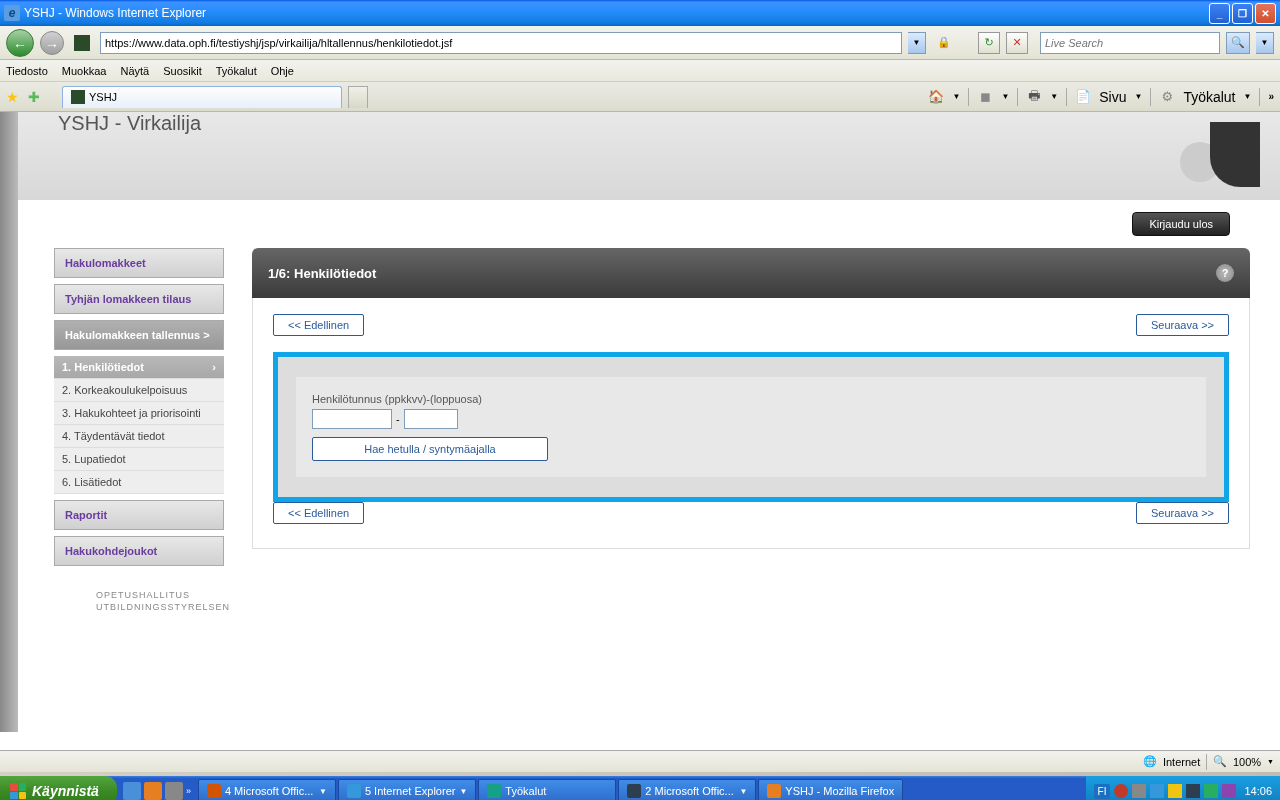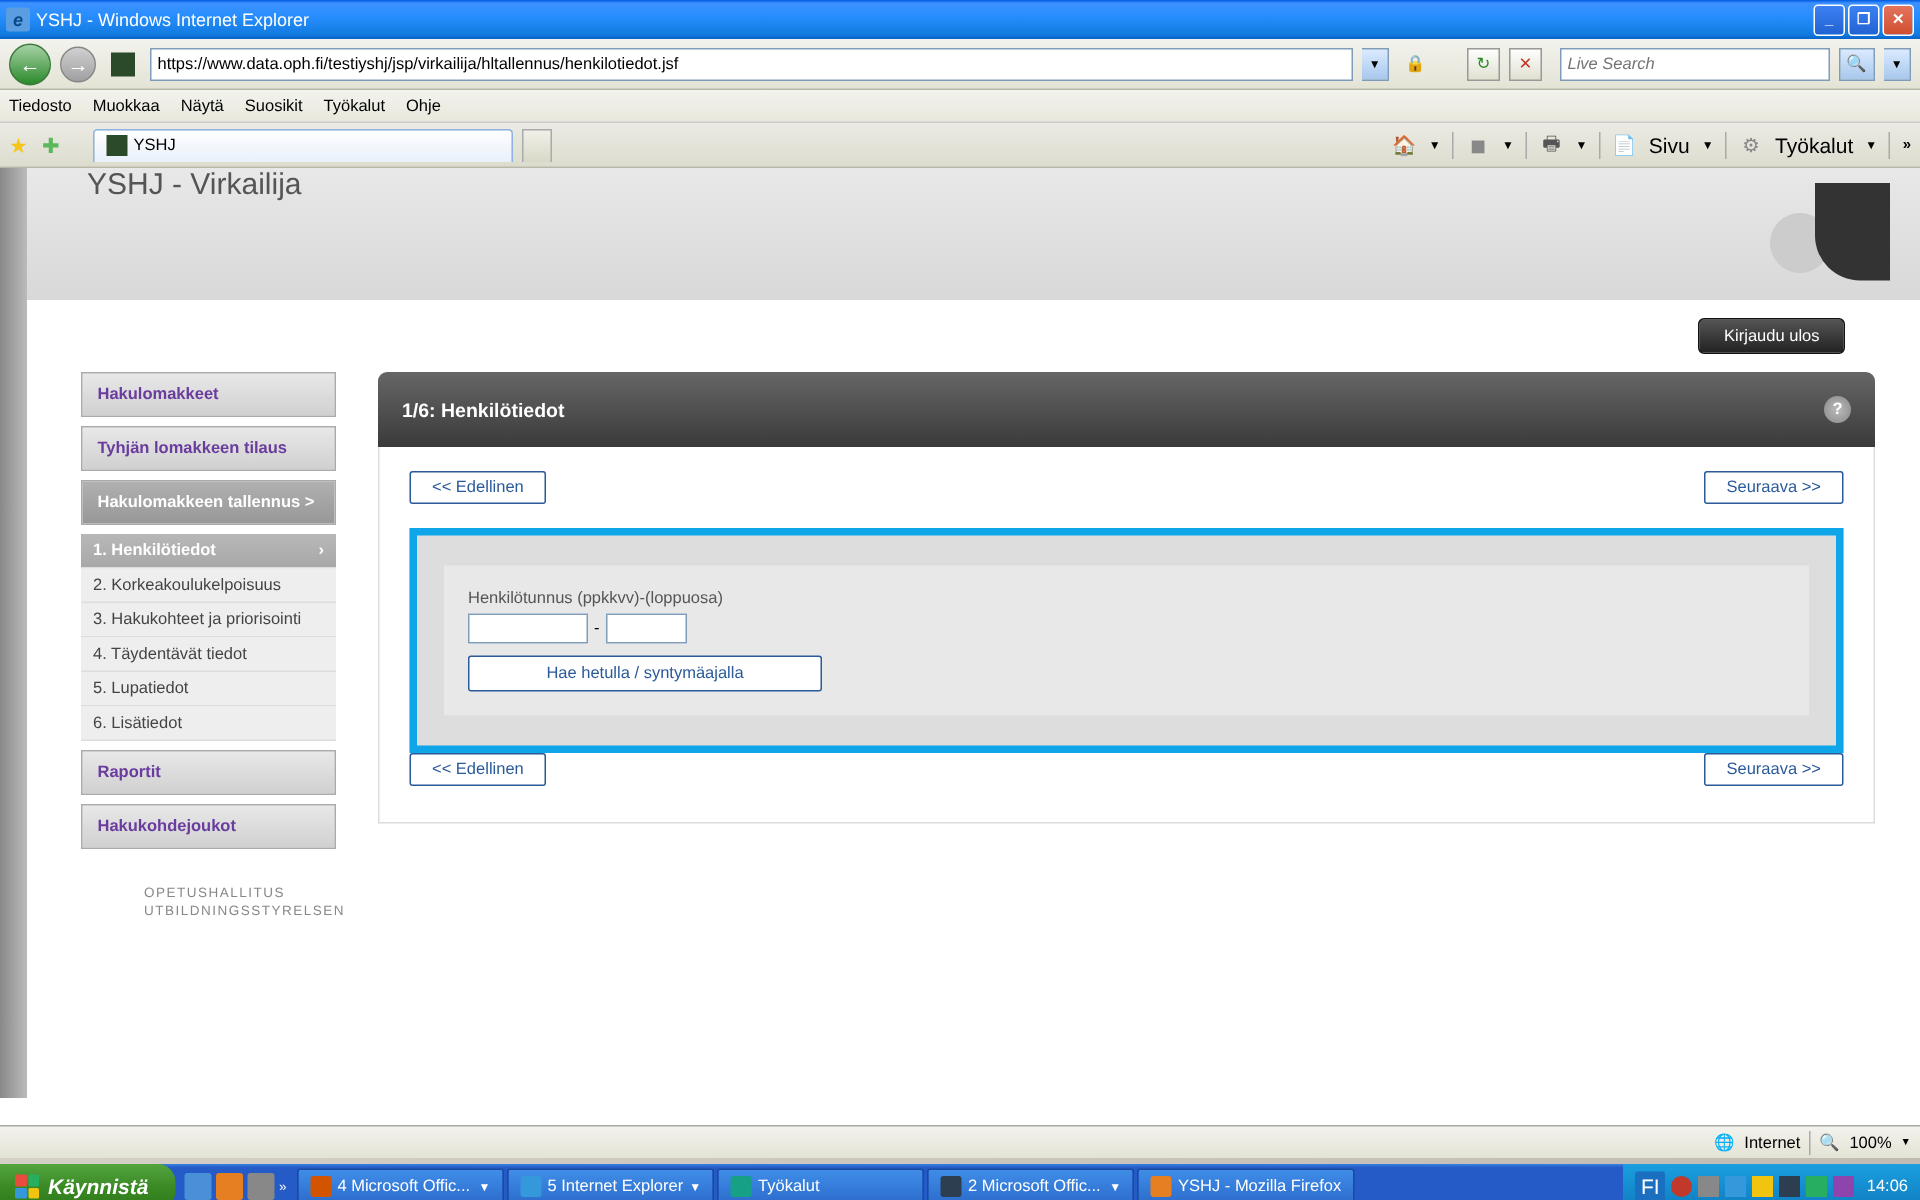--- a/index.html
+++ b/index.html
@@ -102,21 +102,21 @@
 .start-btn { height: 30px; background: linear-gradient(to bottom, #53a53e, #3b8a26 50%, #2c7a17); padding: 0 18px 0 10px; display: flex; align-items: center; gap: 6px; font-weight: bold; font-style: italic; font-size: 14px; border-radius: 0 12px 12px 0; cursor: pointer; }
 .start-logo { width: 16px; height: 16px; display: grid; grid-template-columns: 1fr 1fr; gap: 1px; }
 .start-logo div { border-radius: 1px; }
 .sl-r { background: #e74c3c; } .sl-g { background: #27ae60; } .sl-b { background: #3498db; } .sl-y { background: #f1c40f; }
 .ql-icons { display: flex; gap: 3px; padding: 0 6px; }
 .ql-icon { width: 18px; height: 18px; border-radius: 2px; cursor: pointer; }
 .task-btn { height: 24px; background: linear-gradient(to bottom, #3f8de8, #2d6ccc); border: 1px solid #1a4a9e; border-radius: 2px; padding: 0 8px; display: flex; align-items: center; gap: 4px; margin: 0 1px; font-size: 11px; cursor: pointer; min-width: 138px; }
 .task-icon { width: 14px; height: 14px; border-radius: 2px; }
 .task-drop { font-size: 8px; margin-left: auto; }
 .systray { margin-left: auto; height: 30px; background: linear-gradient(to bottom, #1a9fe0, #0f7cc0); display: flex; align-items: center; padding: 0 8px; gap: 4px; }
-.tray-lang { background: #1a6fc0; padding: 2px 4px; font-size: 14px; border-radius: 2px; }
+.tray-lang { background: #1a6fc0; padding: 2px 4px; font-size: 10px; border-radius: 2px; }
 .tray-icon { width: 14px; height: 14px; cursor: pointer; }
 .tray-clock { font-size: 11px; margin-left: 4px; }
 </style>
 </head>
 <body>
 
 <div class="titlebar">
   <div class="titlebar-icon">e</div>
   <div class="titlebar-text">YSHJ - Windows Internet Explorer</div>
   <div class="win-buttons">

